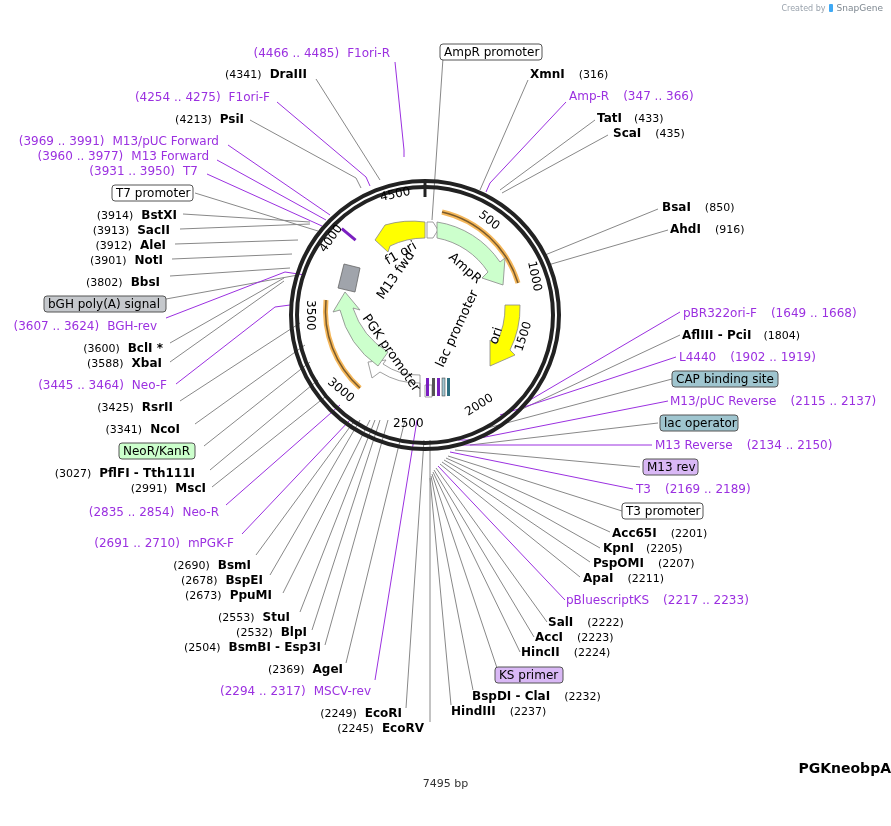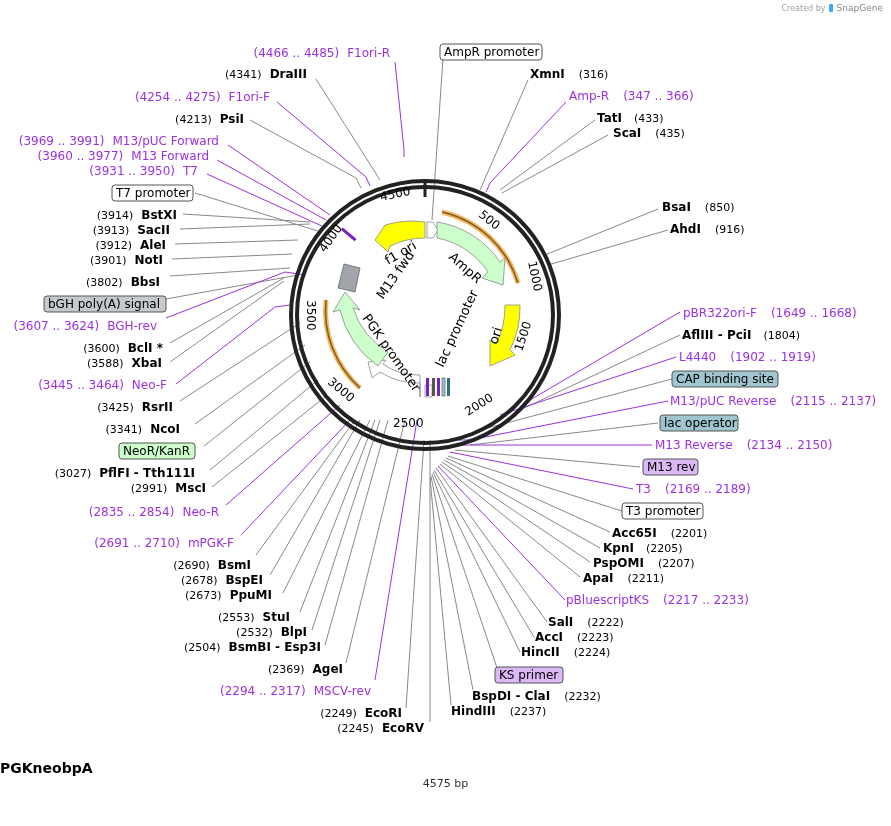--- a/index.html
+++ b/index.html
@@ -5,21 +5,21 @@
   html, body { margin:0; padding:0; background:#ffffff; }
   body { width:891px; height:826px; position:relative; overflow:hidden;
          font-family:"DejaVu Sans", sans-serif; }
   #map { position:absolute; left:0; top:0; width:891px; height:826px; }
   .enz { font-weight:bold; fill:#000; font-size:12px; }
   .pos { fill:#000; font-size:11px; }
   .prim { fill:#a020f0; fill:#9b30e0; font-size:12px; }
   .featbox-text { font-size:12px; fill:#000; }
   .tick { font-size:12px; fill:#000; }
   .inner { font-size:13px; fill:#000; }
-  #title { position:absolute; left:0; width:891px; top:760px; text-align:left;
+  #title { position:absolute; left:0; width:891px; top:760px; text-align:right;
            font-weight:bold; font-size:14px; color:#000; }
   #subtitle { position:absolute; left:0; width:891px; top:777px; text-align:center;
            font-size:11px; color:#333; }
   #credit { position:absolute; right:8px; top:3px; font-size:8px; color:#9aa3ad;margin-left:16px; }
   #credit b { color:#7d8790; font-weight:normal; font-size:9px; }
 </style>
 </head>
 <body>
 
 <div id="credit">
@@ -355,13 +355,13 @@
     <g>
         <text x="472" y="700"><tspan class="enz">BspDI  - ClaI</tspan><tspan class="pos" dx="14">(2232)</tspan></text>
       </g>
     <g>
         <text x="451" y="715"><tspan class="enz">HindIII</tspan><tspan class="pos" dx="14">(2237)</tspan></text>
       </g>
   </g>
 </svg>
 
 <div id="title">PGKneobpA</div>
-<div id="subtitle">4575 bp</div>
+<div id="subtitle">7495 bp</div>
 
 </body></html>

